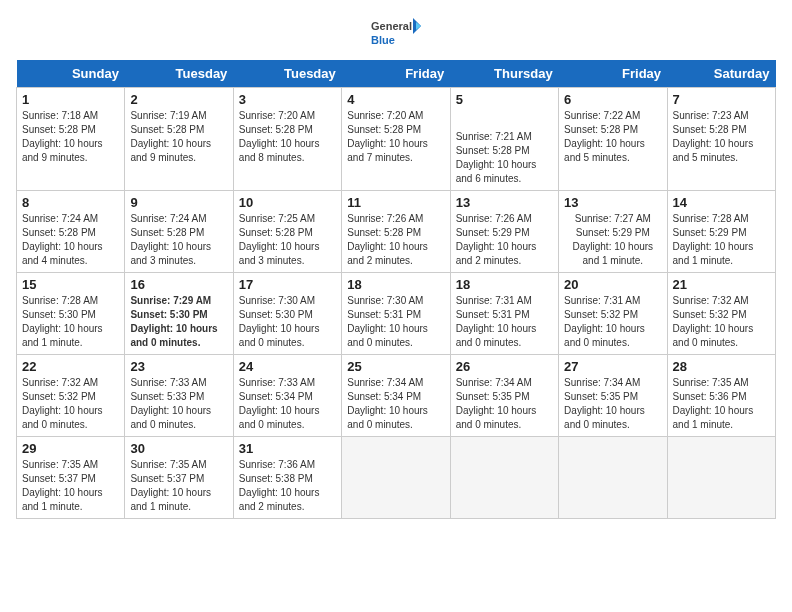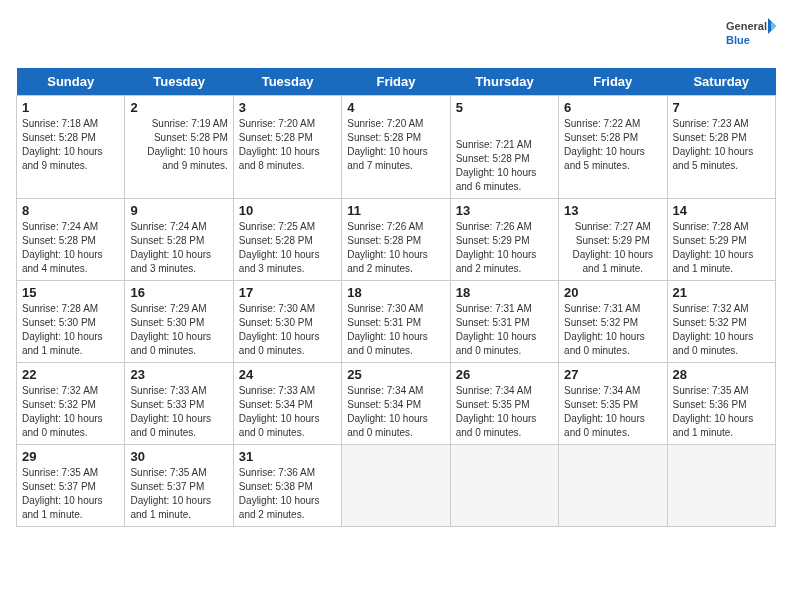--- a/index.html
+++ b/index.html
@@ -6,22 +6,22 @@
     body {
       font-family: Arial, sans-serif;
       background: #fff;
       width: 792px;
       min-height: 612px;
       padding: 16px;
     }
     .header-logo {
       display: flex;
       align-items: flex-start;
-      justify-content: flex-end;
-      margin-bottom: 16px;
+      justify-content: center;
+      margin-bottom: 8px;
     }
     .logo {
       display: flex;
       align-items: center;
       font-size: 18px;
       font-weight: bold;
       color: #1a5cb0;
     }
     .calendar-title {
       font-size: 32px;
@@ -35,21 +35,21 @@
       color: #333;
       margin-bottom: 8px;
     }
     table {
       width: 100%;
       border-collapse: collapse;
     }
     th {
       background-color: #1a6bbf;
       color: #fff;
-      text-align: center;
+      text-align: right;
       padding: 6px 6px;
       font-size: 13px;
       font-weight: bold;
     }
     td {
       border: 1px solid #ccc;
       vertical-align: top;
       padding: 4px 5px;
       width: 14.28%;
       min-height: 80px;
@@ -107,21 +107,21 @@
   <tr>
         <td>
           <span class="day-number">1</span>
           <div class="day-info" style="white-space: pre-line;">Sunrise: 7:18 AM
 Sunset: 5:28 PM
 Daylight: 10 hours
 and 9 minutes.</div>
         </td>
         <td>
           <span class="day-number">2</span>
-          <div class="day-info" style="white-space: pre-line; text-align: right;">Sunrise: 7:19 AM
+          <div class="day-info" style="white-space: pre-line;">Sunrise: 7:19 AM
 Sunset: 5:28 PM
 Daylight: 10 hours
 and 9 minutes.</div>
         </td>
         <td>
           <span class="day-number">3</span>
           <div class="day-info" style="white-space: pre-line;">Sunrise: 7:20 AM
 Sunset: 5:28 PM
 Daylight: 10 hours
 and 8 minutes.</div>
@@ -209,21 +209,21 @@
       <tr>
         <td>
           <span class="day-number">15</span>
           <div class="day-info" style="white-space: pre-line;">Sunrise: 7:28 AM
 Sunset: 5:30 PM
 Daylight: 10 hours
 and 1 minute.</div>
         </td>
         <td>
           <span class="day-number">16</span>
-          <div class="day-info" style="white-space: pre-line;">Sunrise: 7:29 AM
+          <div class="day-info" style="white-space: pre-line; font-weight: bold;">Sunrise: 7:29 AM
 Sunset: 5:30 PM
 Daylight: 10 hours
 and 0 minutes.</div>
         </td>
         <td>
           <span class="day-number">17</span>
           <div class="day-info" style="white-space: pre-line;">Sunrise: 7:30 AM
 Sunset: 5:30 PM
 Daylight: 10 hours
 and 0 minutes.</div>

